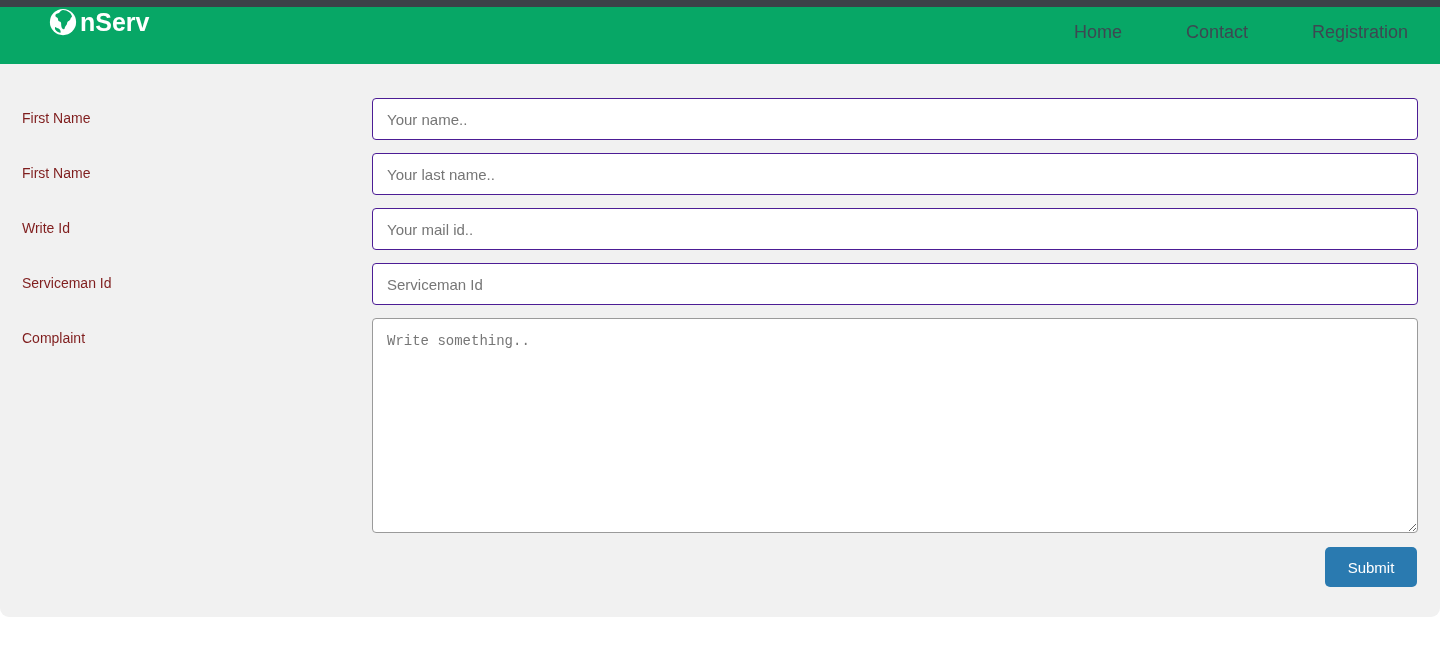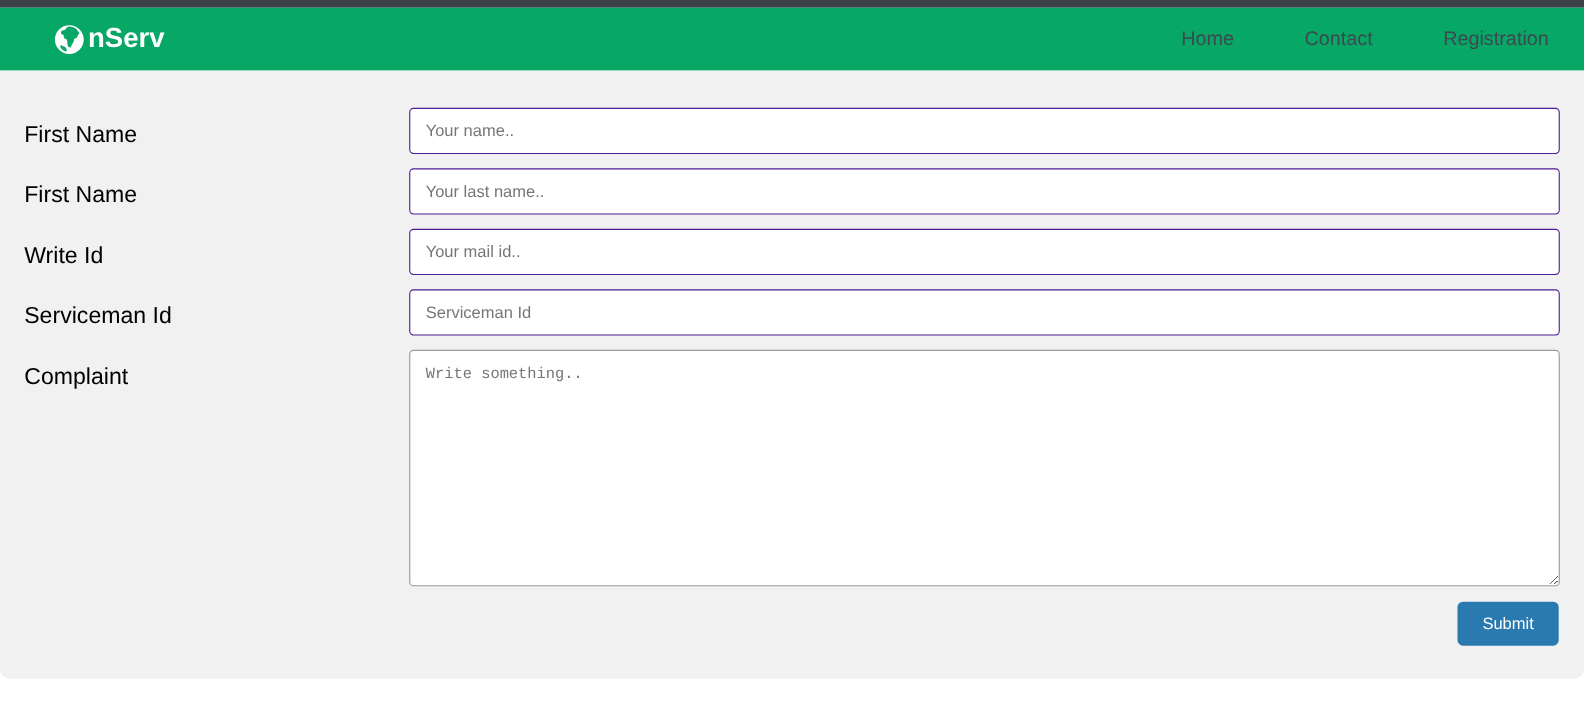--- a/index.html
+++ b/index.html
@@ -18,21 +18,21 @@
     height: 7px;
     background: #3d4148;
     width: 100%;
   }
 
   
   .navbar {
     height: 57px;
     background: #07a766;
     display: flex;
-    align-items: center;
+    align-items: flex-start;
     padding: 0 0 0 48px;
     position: relative;
   }
   .brand {
     display: flex;
     align-items: center;
     gap: 2px;
     text-decoration: none;
     cursor: pointer;
   }
@@ -46,20 +46,21 @@
     color: #ffffff;
     font-size: 25px;
     font-weight: bold;
     letter-spacing: 0px;
     line-height: 1;
   }
   .nav-links {
     margin-left: auto;
     display: flex;
     align-items: center;
+    margin-top: 15px;
   }
   .nav-link {
     color: #3d4852;
     font-size: 18px;
     text-decoration: none;
     padding: 0 32px;
     cursor: pointer;
     white-space: nowrap;
   }
 
@@ -72,22 +73,22 @@
     height: 553px;
   }
   .row {
     display: flex;
     align-items: flex-start;
     margin-bottom: 13px;
   }
   .row-label {
     width: 350px;
     flex: 0 0 350px;
-    font-size: 21px;
-    color: #000000;
+    font-size: 14px;
+    color: #7f1d1d;
     padding-top: 12px;
     line-height: 1.2;
   }
   .row-field {
     flex: 1 1 auto;
     padding-right: 0px;
   }
   .text-input {
     width: 1046px;
     height: 42px;

